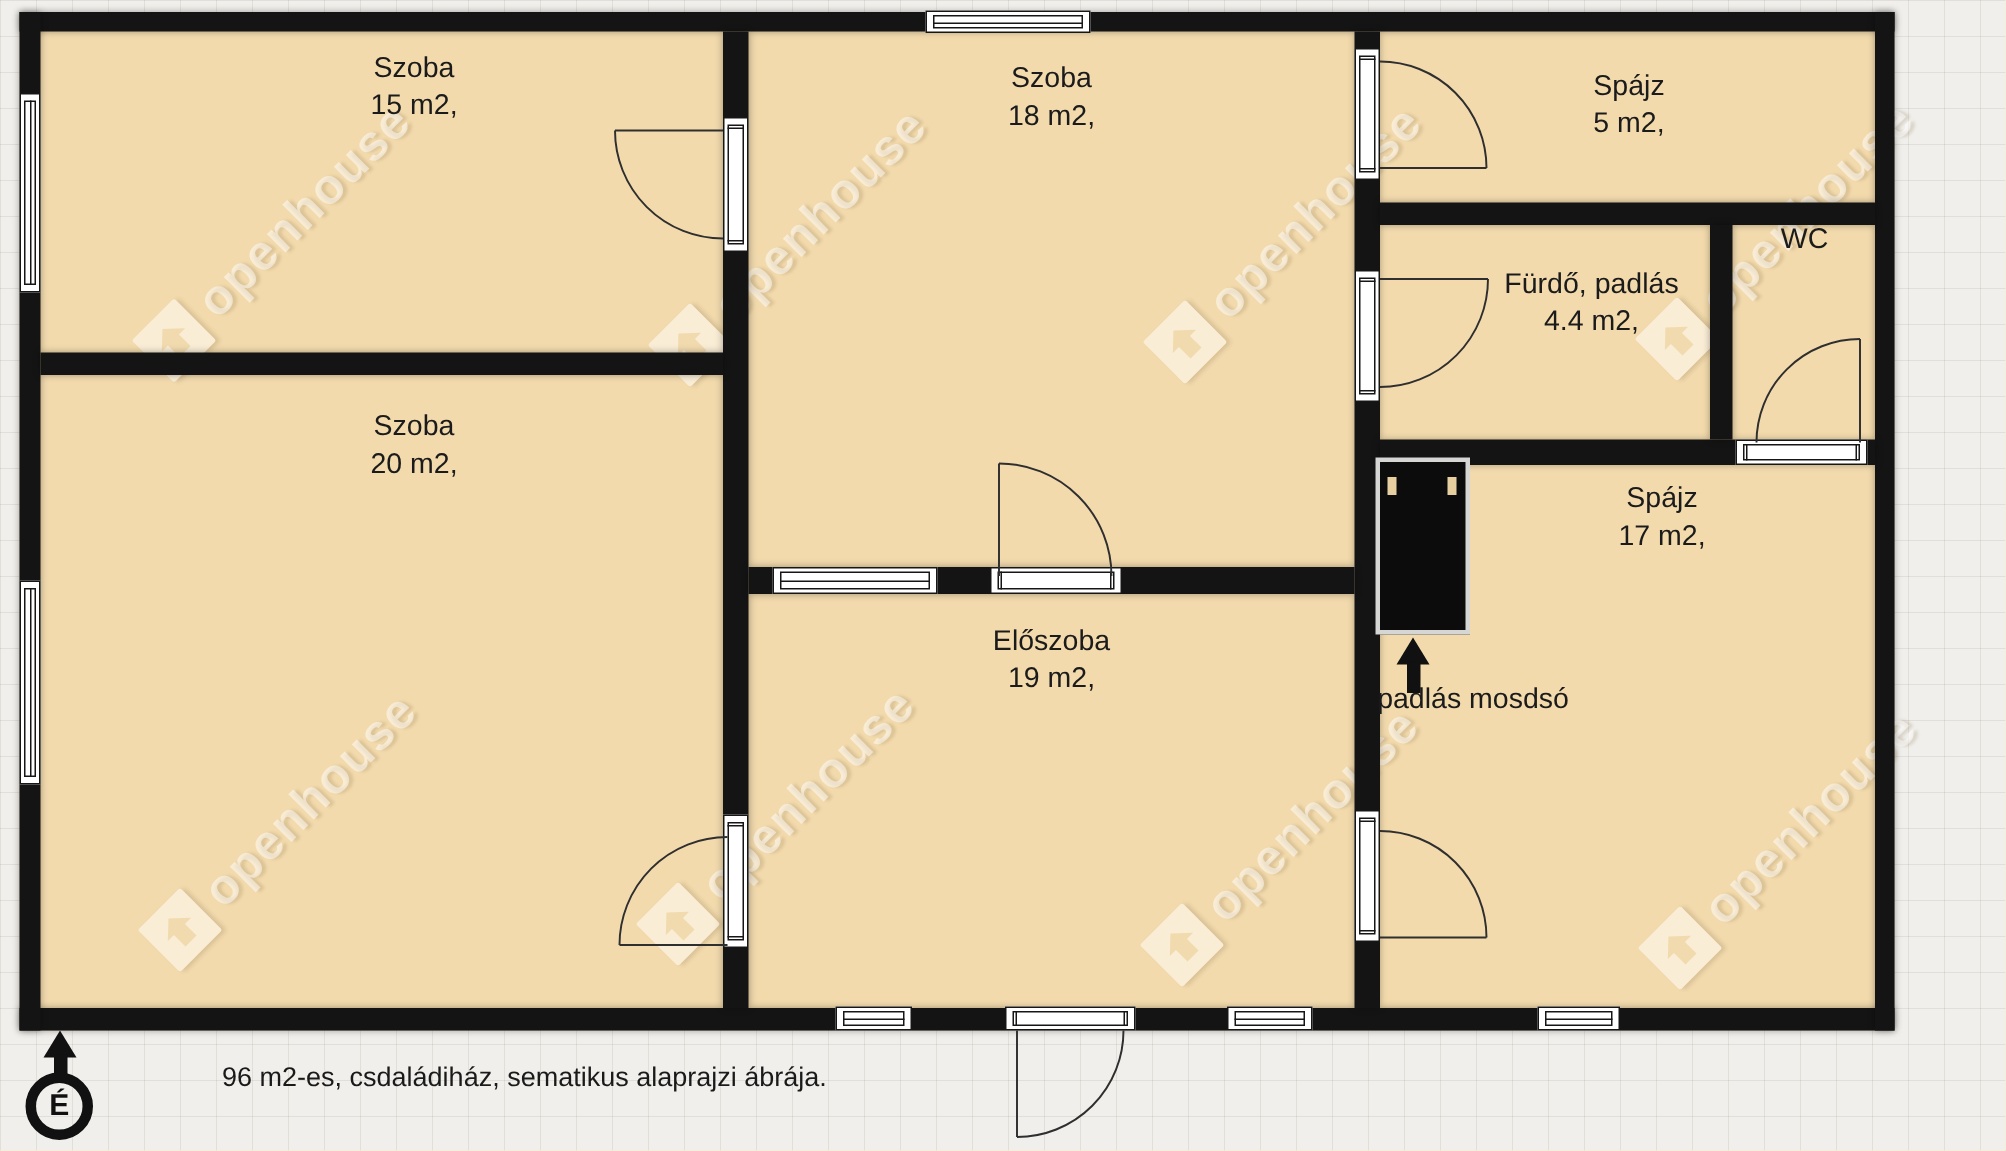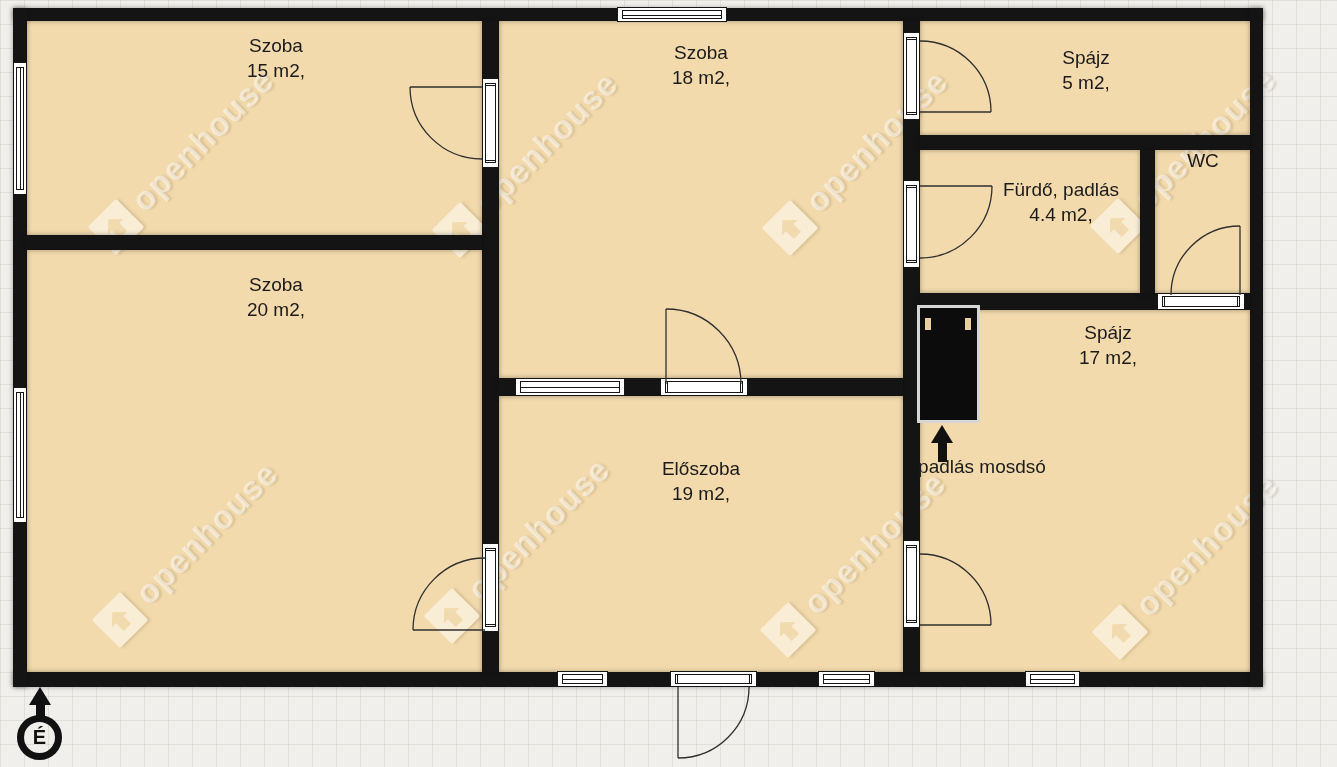--- a/index.html
+++ b/index.html
@@ -169,21 +169,21 @@
         <span>15 m2,</span>
       </div>
       <div class="room-label" style="left: 276px; top: 297px;">
         <span>Szoba</span>
         <span>20 m2,</span>
       </div>
       <div class="room-label" style="left: 701px; top: 65px;">
         <span>Szoba</span>
         <span>18 m2,</span>
       </div>
-      <div class="room-label" style="left: 701px; top: 440px; margin-top: 41px;">
+      <div class="room-label" style="left: 701px; top: 440px;">
         <span>Előszoba</span>
         <span>19 m2,</span>
       </div>
       <div class="room-label" style="left: 1086px; top: 70px;">
         <span>Spájz</span>
         <span>5 m2,</span>
       </div>
       <div class="room-label" style="left: 1061px; top: 202px;">
         <span>Fürdő, padlás</span>
         <span>4.4 m2,</span>
@@ -204,13 +204,14 @@
   <div class="arrow-head attic-arrow-head"></div>
   <div class="arrow-stem attic-arrow-stem"></div>
   <div class="attic-label">padlás mosdsó</div>
 
   <div class="arrow-head north-arrow-head"></div>
   <div class="arrow-stem north-arrow-stem"></div>
   <div class="north-circle">
     <span>É</span>
   </div>
 
+  <div class="caption">96 m2-es, csdaládiház, sematikus alaprajzi ábrája.</div>
 </div>
 
 </body></html>

